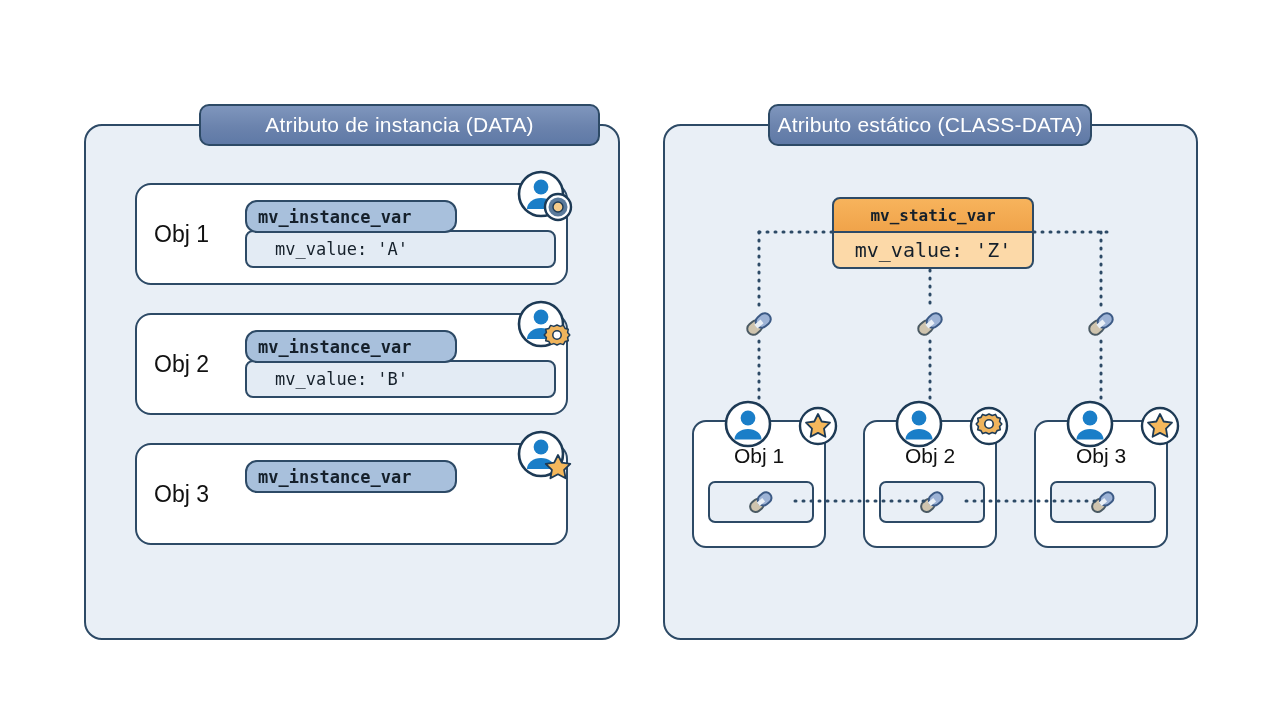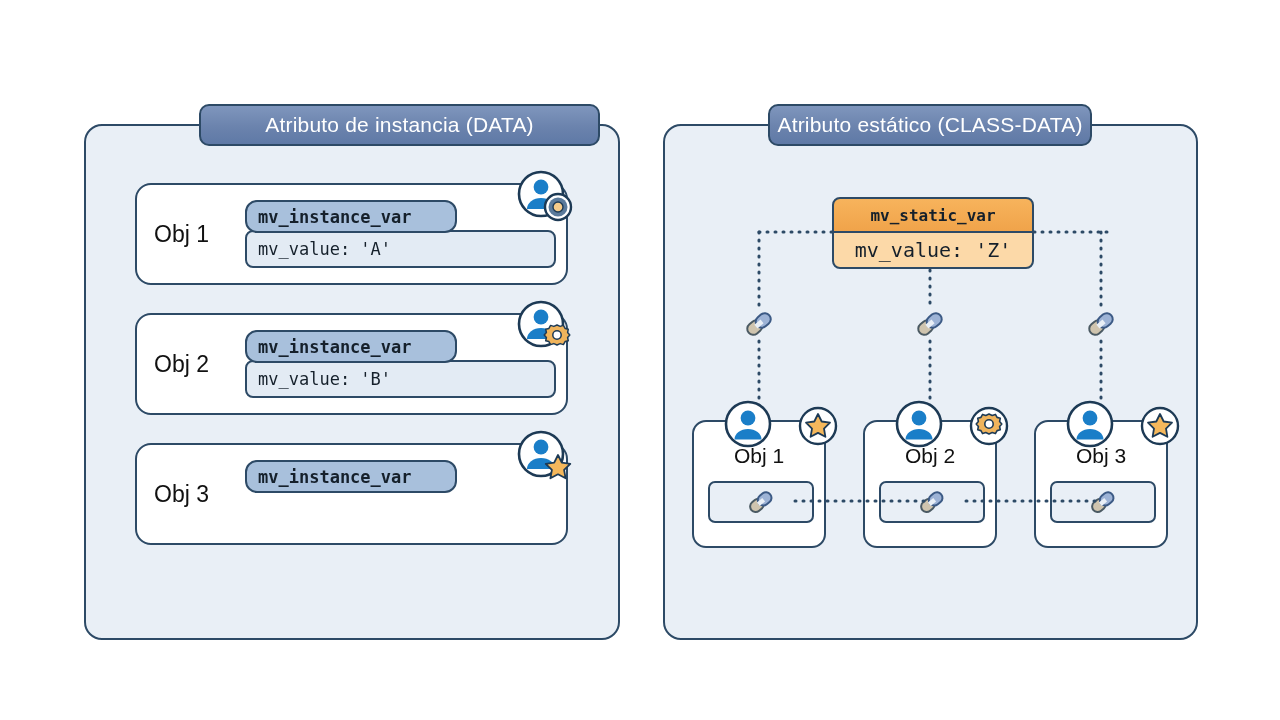--- a/index.html
+++ b/index.html
@@ -100,21 +100,21 @@
     left: 108px;
     top: 45px;
     width: 311px;
     height: 38px;
     background: #e3ebf4;
     border: 2px solid #2d4a66;
     border-radius: 8px;
     box-sizing: border-box;
     display: flex;
     align-items: center;
-    padding-left: 11px;
+    padding-left: 28px;
     font-family: "DejaVu Sans Mono", monospace;
     font-size: 17px;
     color: #15202b;
     z-index: 1;
   }
 
   
   .row-badge {
     position: absolute;
     right: -6px;

